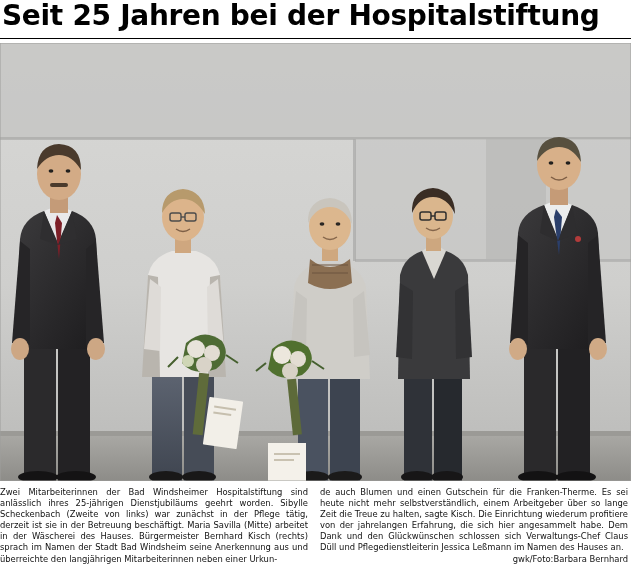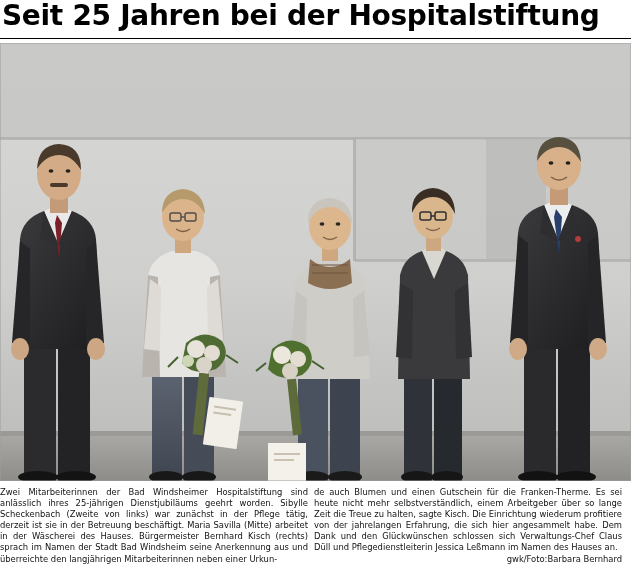--- a/index.html
+++ b/index.html
@@ -47,21 +47,21 @@
     overflow: hidden;
     background: #c9c9c7;
   }
   .photo svg { display: block; }
   
   .caption {
     position: absolute;
     left: 0; top: 487px;
     width: 631px;
     display: flex;
-    gap: 6px;
+    gap: 12px;
   }
   .col {
     width: 308px;
     font-family: "DejaVu Sans", sans-serif;
     font-size: 8.4px;
     line-height: 11.1px;
     color: #111111;
     text-align: justify;
     text-justify: inter-word;
     hyphens: manual;

